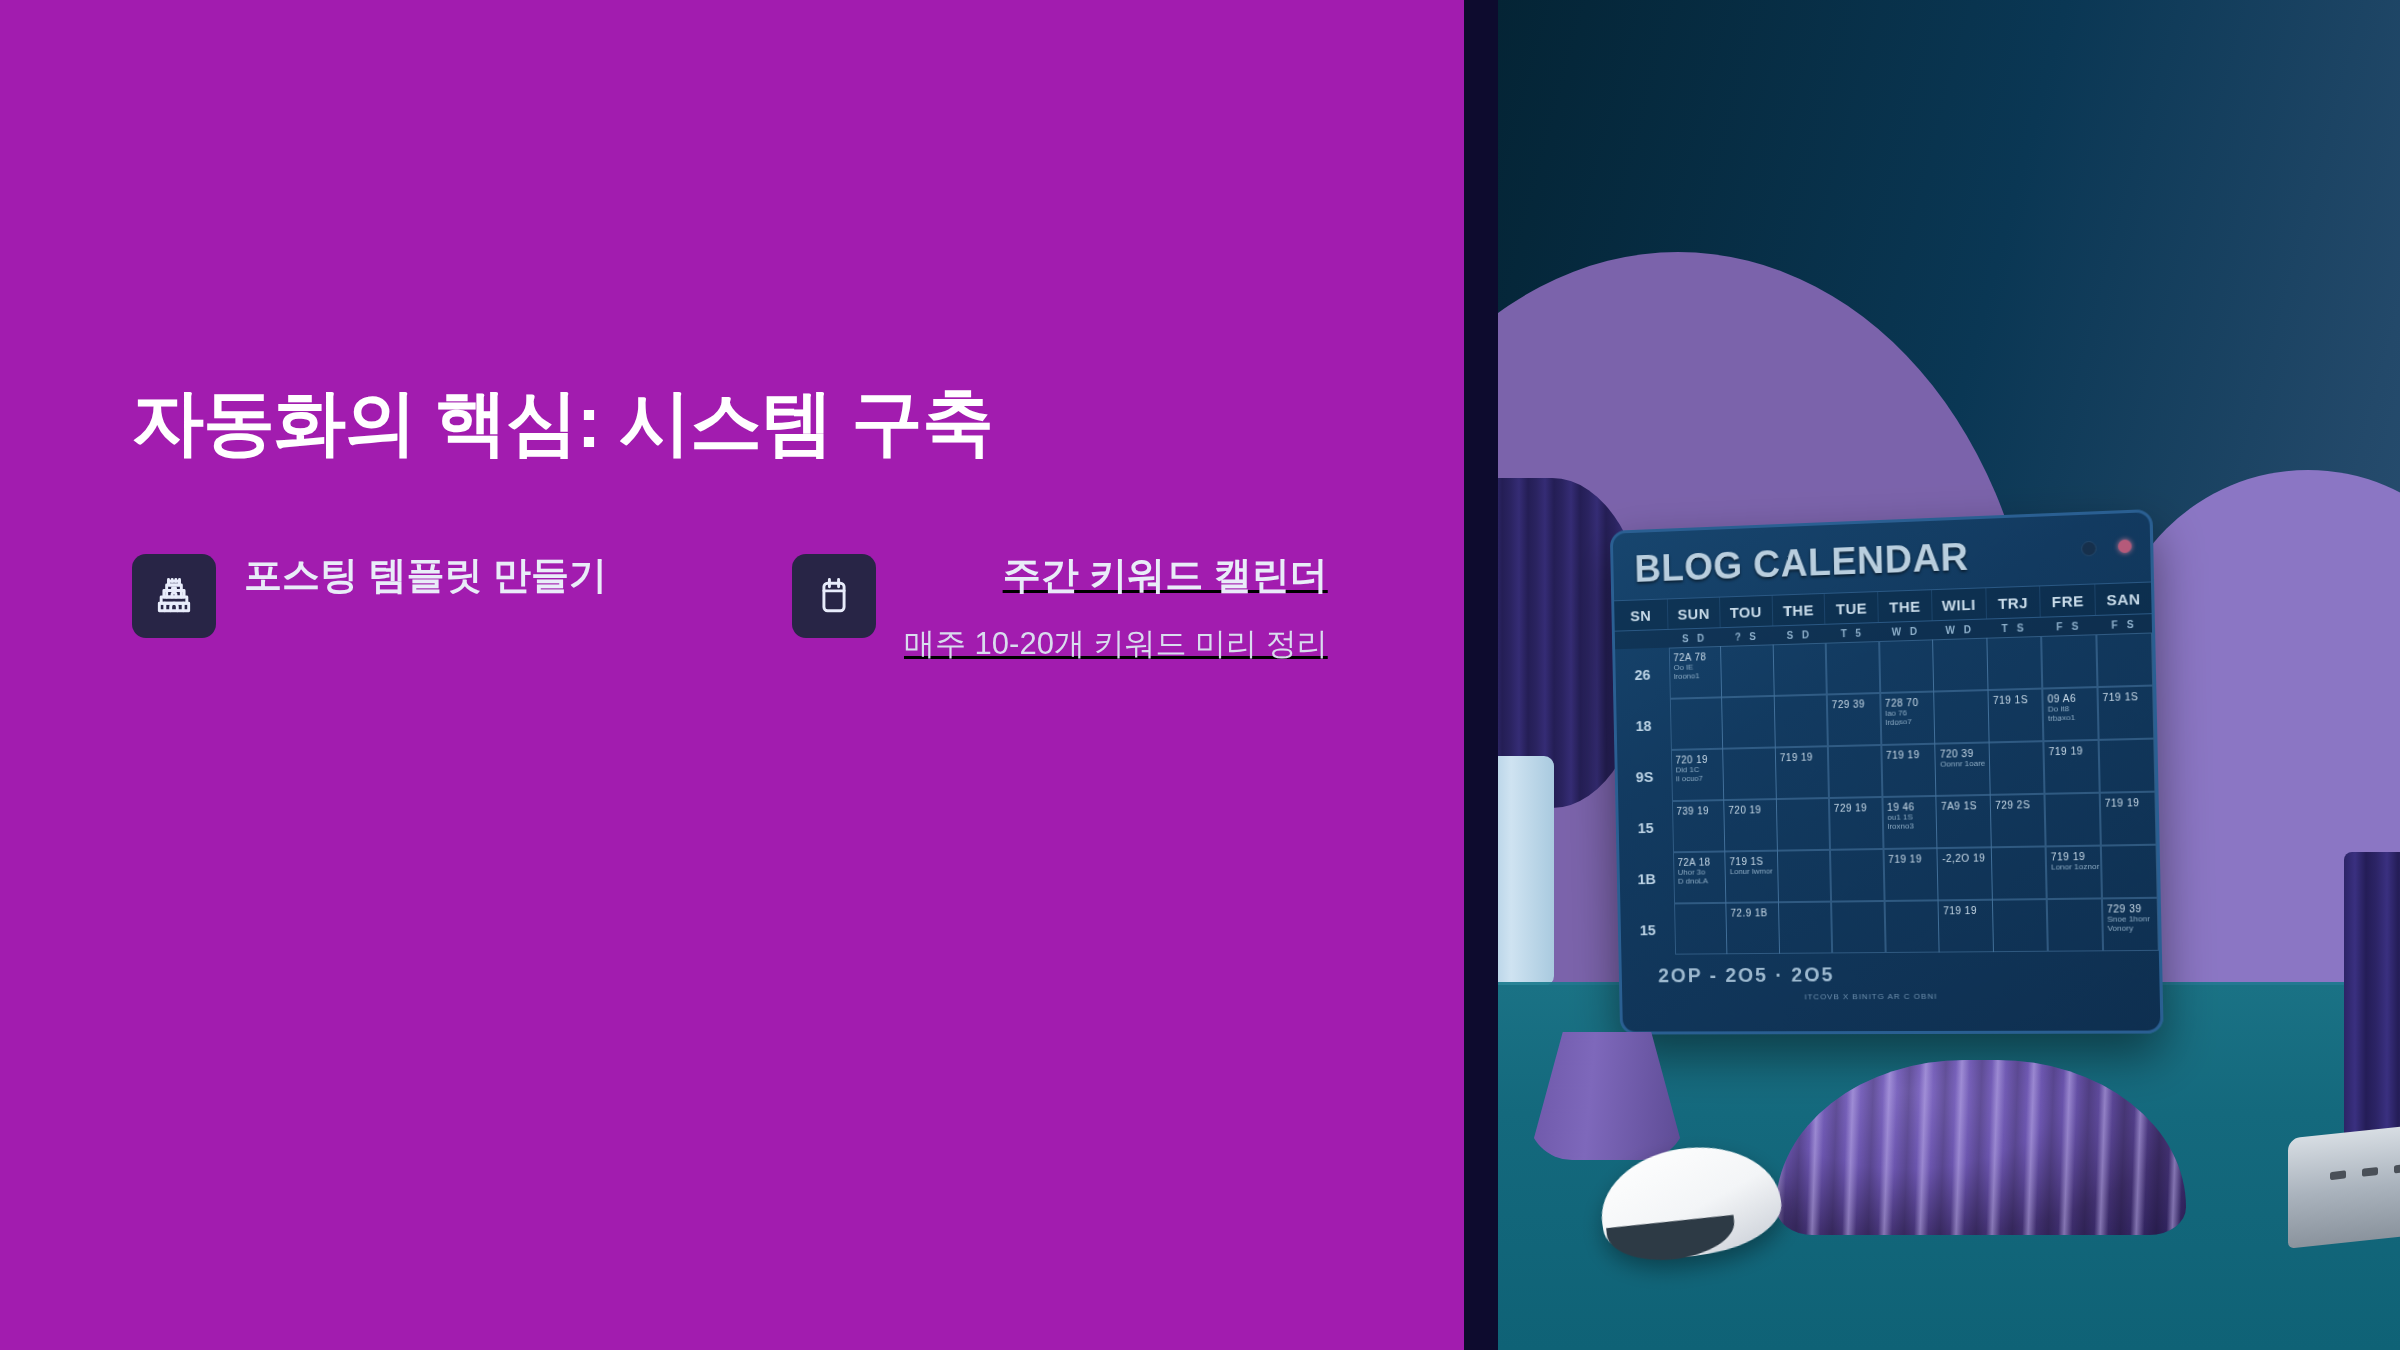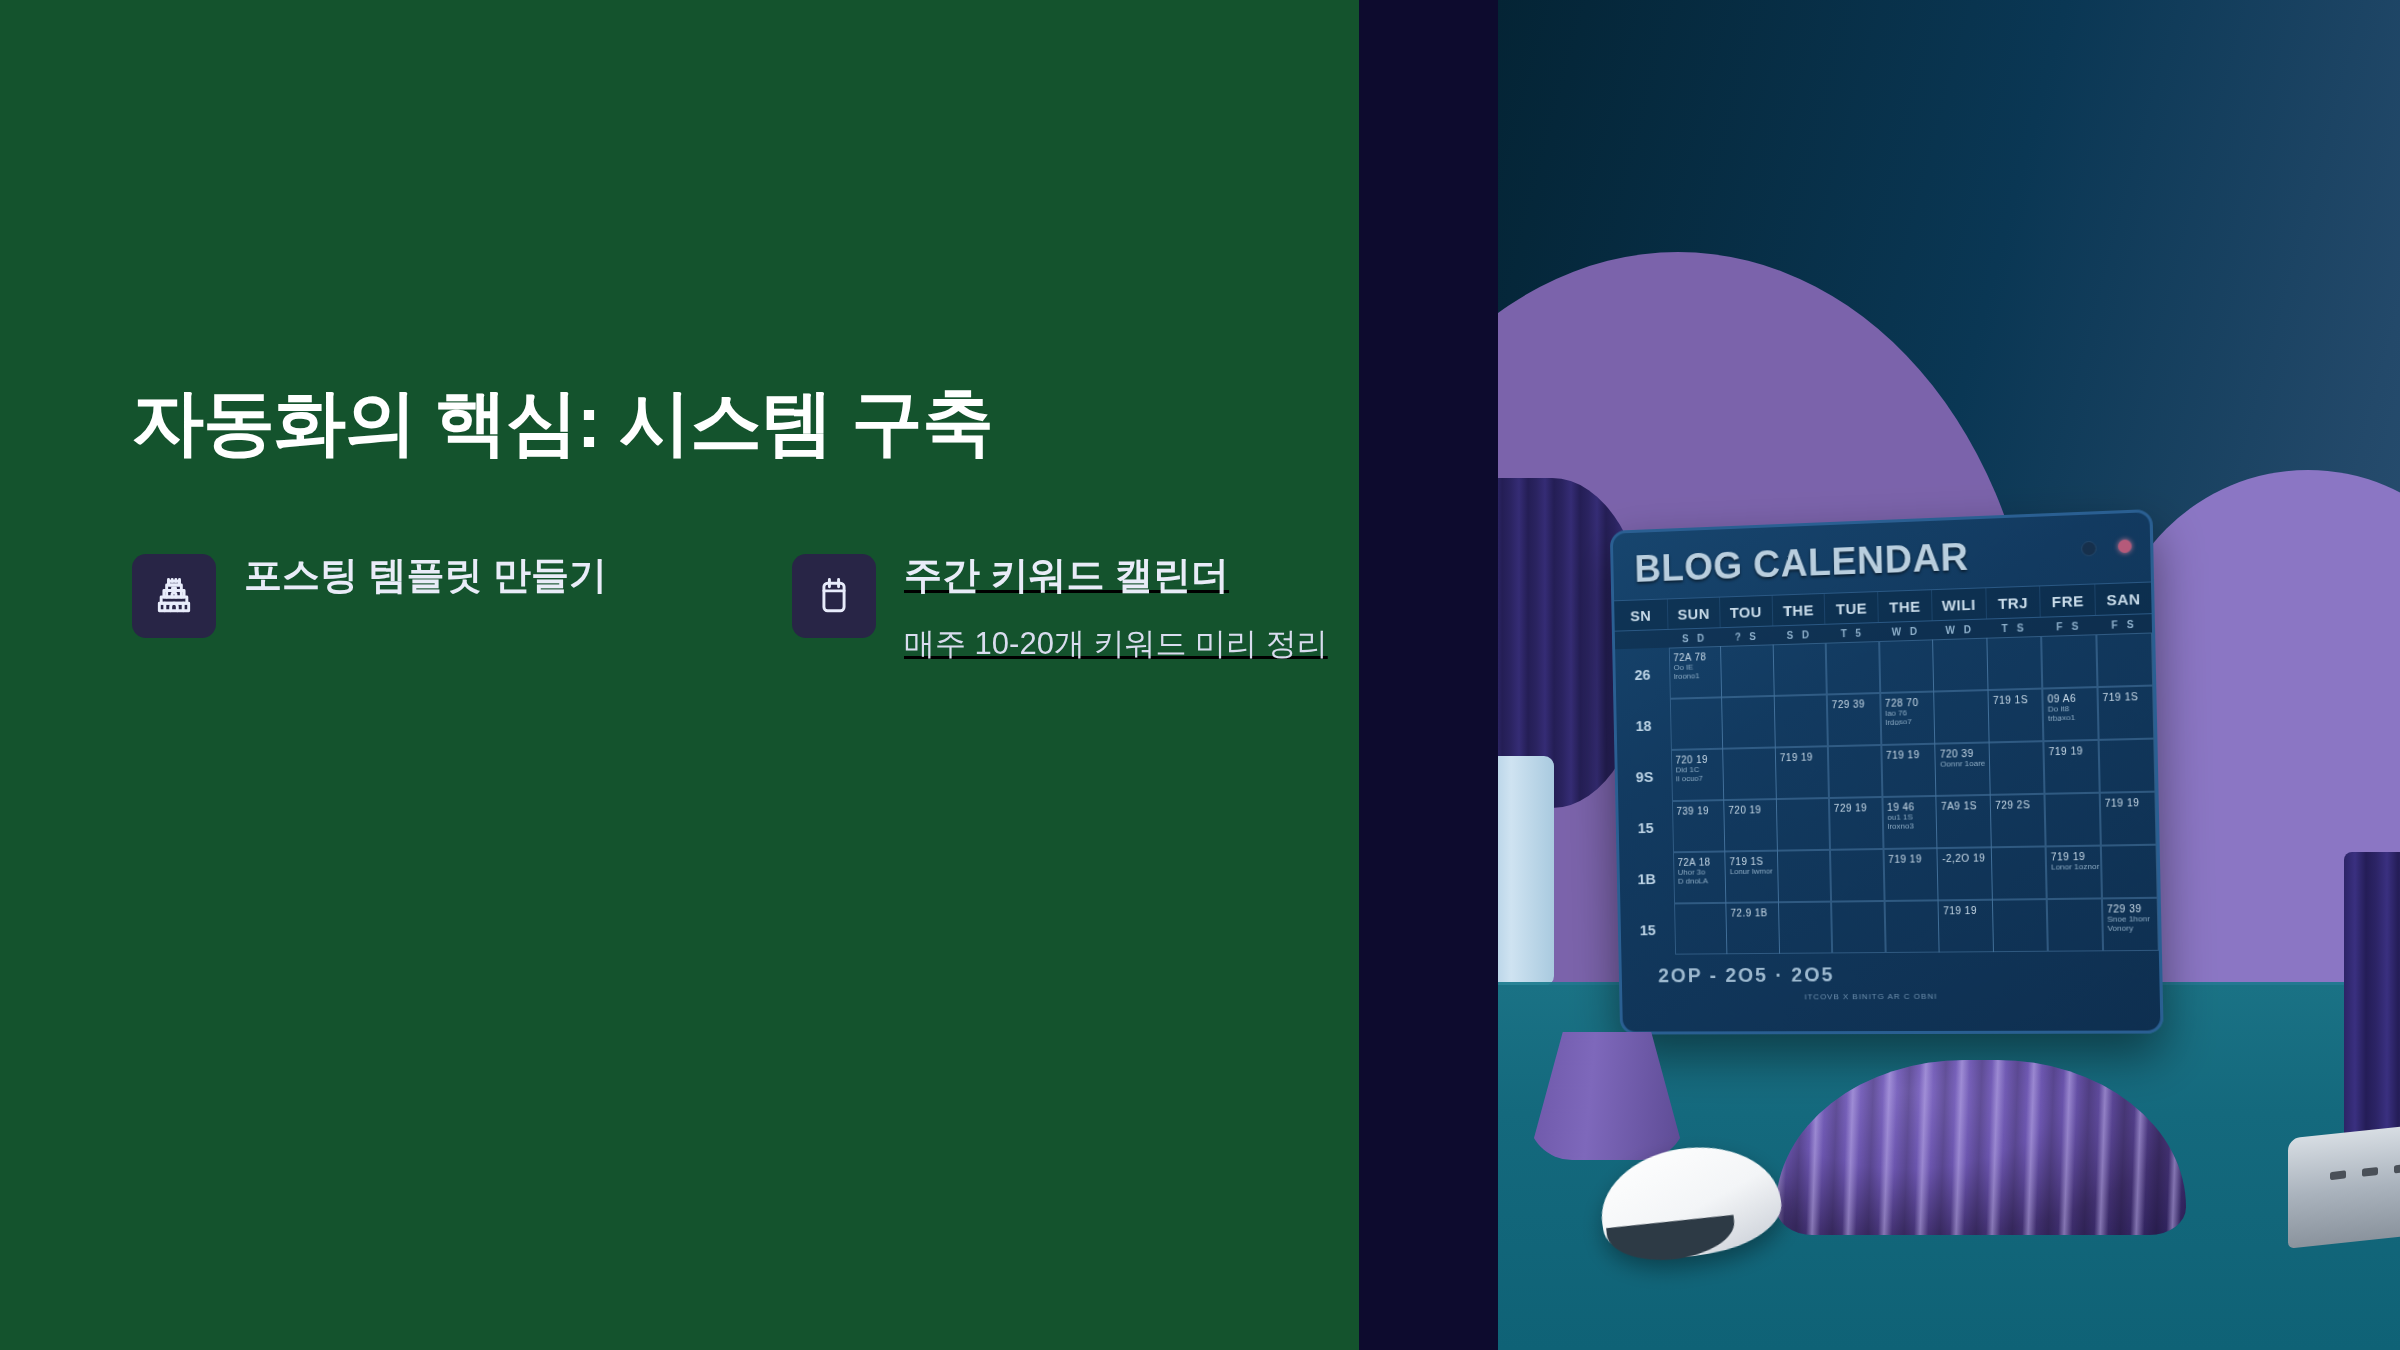--- a/index.html
+++ b/index.html
@@ -20,23 +20,23 @@
     height: 1350px;
     background: #0d0b2e;
     overflow: hidden;
   }
 
   
   .left-panel {
     position: absolute;
     left: 0;
     top: 0;
-    width: 1359px;
+    width: 1464px;
     height: 1350px;
-    background: #14532d;
+    background: #a21caf;
     overflow: hidden;
   }
 
   .slide-title {
     position: absolute;
     left: 132px;
     top: 333px;
     font-size: 72px;
     font-weight: bold;
     color: #ffffff;
@@ -48,20 +48,21 @@
   .cards {
     position: absolute;
     left: 132px;
     top: 552px;
     width: 1300px;
   }
 
   .card-row {
     display: flex;
     gap: 0px;
+    text-align: right;
   }
 
   .card {
     display: flex;
     align-items: flex-start;
     gap: 28px;
   }
   .card.col-1 { width: 660px; }
   .card.col-2 { width: 640px; text-decoration: underline; }
 

